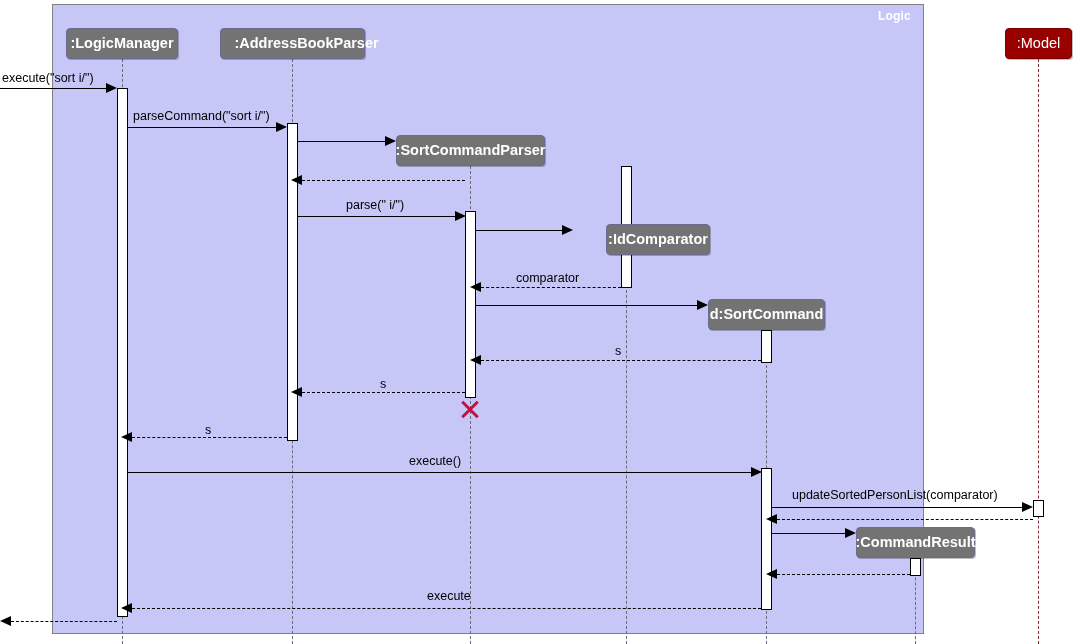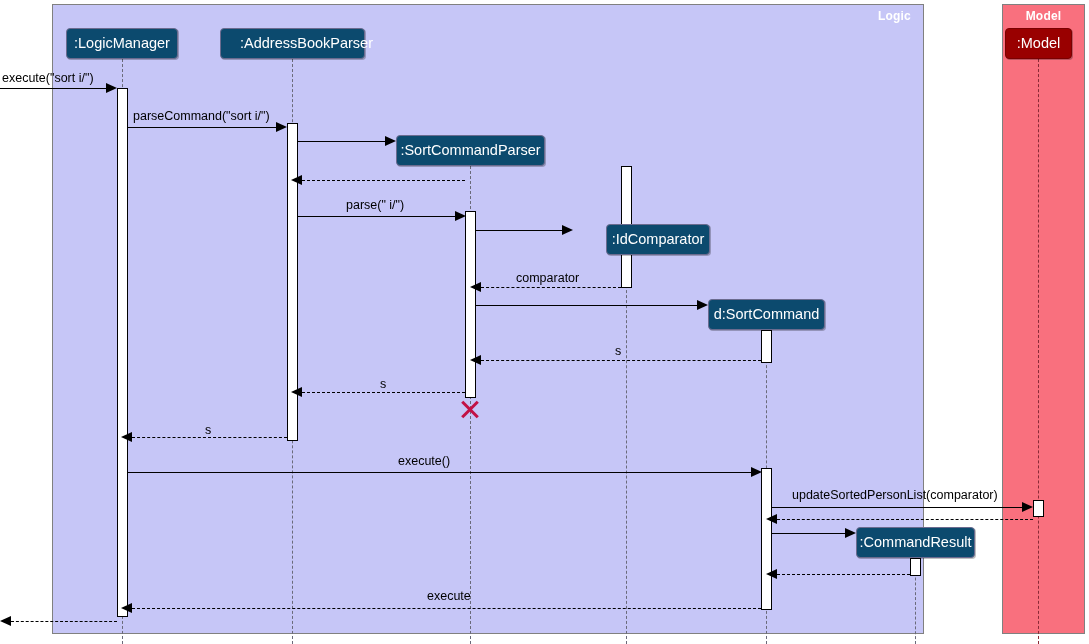--- a/index.html
+++ b/index.html
@@ -37,21 +37,21 @@
     border-radius: 4px;
     color: #ffffff;
     font-size: 14.5px;
     line-height: 1;
     display: flex;
     align-items: center;
     justify-content: center;
     white-space: nowrap;
     box-shadow: 1px 1px 0 rgba(0,0,0,0.25);
   }
-  .objbox.logic { background: #0c4a6e; }
+  .objbox.logic { background: #737373; font-weight: bold; }
   .objbox.model { background: #990000; border-color: #7a0000; }
   .lifeline {
     position: absolute;
     width: 0;
     border-left: 1px dashed #6a6a7a;
   }
   .lifeline.model-ll { border-left-color: #8a2a36; }
   .activation {
     position: absolute;
     box-sizing: border-box;
@@ -104,23 +104,20 @@
   .destroy-x::before { transform: rotate(45deg); }
   .destroy-x::after  { transform: rotate(-45deg); }
 </style>
 </head>
 <body>
 
 <div id="canvas">
 
   <div class="panel" style="left:52px; top:4px; width:872px; height:630px; background:#c6c6f7;">
     <div class="panel-title" style="right:12px;">Logic</div>
-  </div>
-  <div class="panel" style="left:1002px; top:4px; width:83px; height:630px; background:#f9707e;">
-    <div class="panel-title" style="left:0; right:0; text-align:center;">Model</div>
   </div>
 
   <div class="lifeline" style="left:122px; top:59px; height:585px;"></div>
   <div class="lifeline" style="left:292px; top:59px; height:585px;"></div>
   <div class="lifeline" style="left:470px; top:166px; height:478px;"></div>
   <div class="lifeline" style="left:626px; top:255px; height:389px;"></div>
   <div class="lifeline" style="left:766px; top:330px; height:314px;"></div>
   <div class="lifeline" style="left:915px; top:558px; height:86px;"></div>
   <div class="lifeline model-ll" style="left:1038px; top:59px; height:585px;"></div>
 
@@ -192,21 +189,21 @@
   <div class="msg-label" style="left:380px; top:378px;">s</div>
 
   <div class="destroy-x" style="left:459px; top:398px;"></div>
 
   <div class="msg-line dashed" style="left:132px; top:437px; width:155px;"></div>
   <div class="arrowhead left" style="left:121px; top:432px;"></div>
   <div class="msg-label" style="left:205px; top:424px;">s</div>
 
   <div class="msg-line" style="left:128px; top:472px; width:623px;"></div>
   <div class="arrowhead right" style="left:751px; top:467px;"></div>
-  <div class="msg-label" style="left:398px; top:455px;">execute()</div>
+  <div class="msg-label" style="left:409px; top:455px;">execute()</div>
 
   <div class="msg-line" style="left:772px; top:507px; width:250px;"></div>
   <div class="arrowhead right" style="left:1022px; top:502px;"></div>
   <div class="msg-label" style="left:792px; top:489px;">updateSortedPersonList(comparator)</div>
 
   <div class="msg-line dashed" style="left:777px; top:519px; width:256px;"></div>
   <div class="arrowhead left" style="left:766px; top:514px;"></div>
 
   <div class="msg-line" style="left:772px; top:533px; width:73px;"></div>
   <div class="arrowhead right" style="left:845px; top:528px;"></div>

